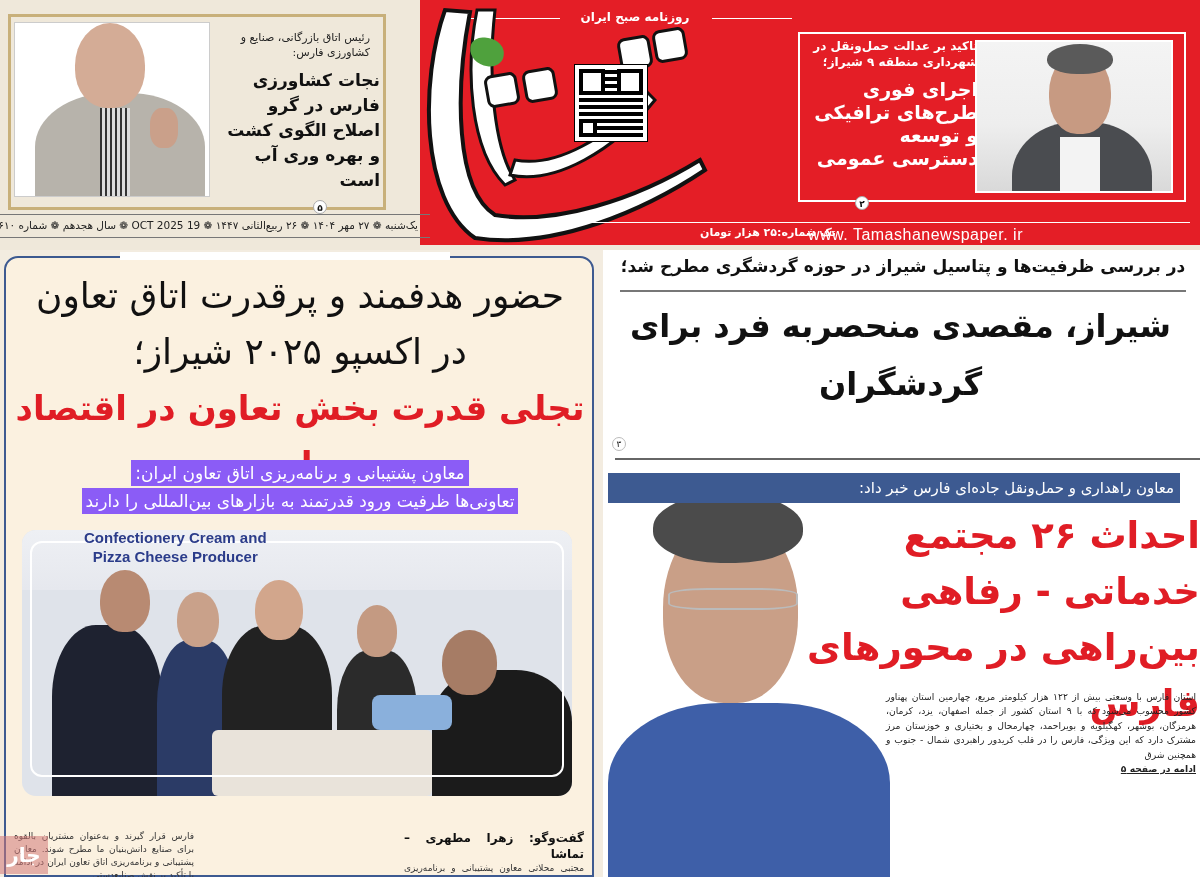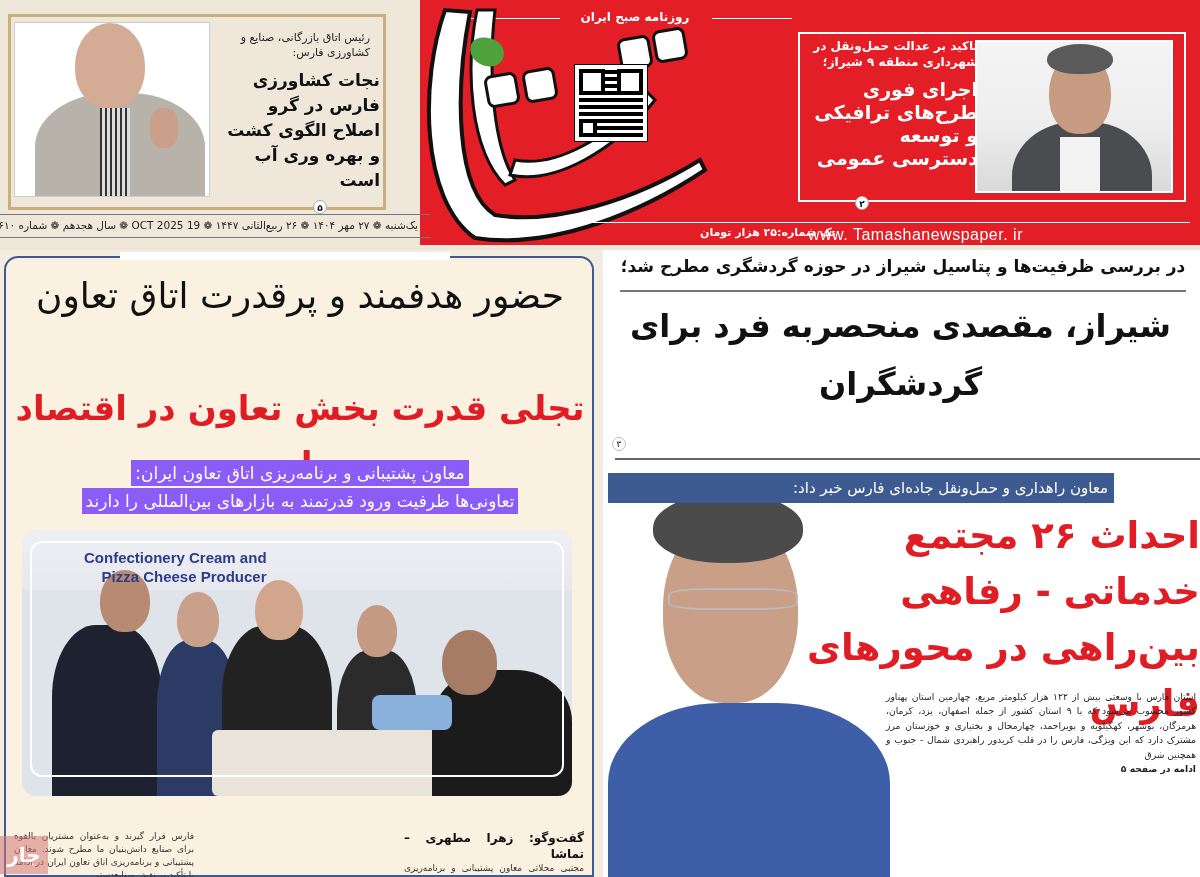--- a/index.html
+++ b/index.html
@@ -37,36 +37,36 @@
   .dateline { position: absolute; left: 6px; top: 219px; width: 412px; text-align: right; font-size: 10.5px; color: #222; white-space: nowrap; }
   .dateline-rule { position: absolute; left: 0; top: 214px; width: 430px; height: 1px; background: #777; }
   .dateline-rule2 { position: absolute; left: 0; top: 237px; width: 430px; height: 1px; background: #777; }
 
   
   .right-col { position: absolute; left: 603px; top: 250px; width: 597px; height: 627px; background: #fff; }
   .main-kicker { position: absolute; left: 620px; top: 256px; width: 566px; text-align: center; font-size: 17px; font-weight: bold; }
   .main-kicker-rule { position: absolute; left: 620px; top: 290px; width: 566px; height: 2px; background: #777; }
   .main-title { position: absolute; left: 608px; top: 297px; width: 585px; text-align: center; font-size: 32px; line-height: 58px; font-weight: bold; color: #111; }
   .sec-rule { position: absolute; left: 615px; top: 458px; width: 585px; height: 2px; background: #666; }
-  .blue-kicker { position: absolute; left: 608px; top: 473px; width: 506px; height: 30px; background: #3d5a91; color: #fff; font-size: 15px; line-height: 30px; text-align: right; padding-right: 6px; }
+  .blue-kicker { position: absolute; left: 608px; top: 473px; width: 572px; height: 30px; background: #3d5a91; color: #fff; font-size: 15px; line-height: 30px; text-align: right; padding-right: 6px; }
   .red-head { position: absolute; left: 790px; top: 508px; width: 410px; text-align: right; font-size: 37px; line-height: 56px; font-weight: bold; color: #e01d25; }
   .man-photo { position: absolute; left: 608px; top: 503px; width: 282px; height: 374px; overflow: hidden; }
   .body-text { position: absolute; left: 886px; top: 690px; width: 310px; text-align: justify; font-size: 9.2px; line-height: 14.4px; color: #222; }
-  .cont { font-weight: bold; }
+  .cont { font-weight: bold; text-decoration: underline; }
 
   
   .expo-box { position: absolute; left: 4px; top: 256px; width: 590px; height: 621px; border: 2px solid #3d5a91; border-radius: 14px 14px 0 0; background: #fbf1e0; }
   .expo-top-gap { position: absolute; left: 120px; top: 252px; width: 330px; height: 8px; background: #fff; }
   .expo-title { position: absolute; left: 10px; top: 268px; width: 580px; text-align: center; font-size: 36px; line-height: 56px; font-weight: normal; color: #111; }
   .expo-red { position: absolute; left: 10px; top: 380px; width: 580px; text-align: center; font-size: 34px; line-height: 56px; font-weight: bold; color: #e01d25; }
   .expo-sub { position: absolute; left: 10px; top: 460px; width: 580px; text-align: center; }
   .expo-sub span { display: inline-block; background: #8b5cf6; color: #fff; font-size: 17px; line-height: 26px; padding: 0 4px; margin-bottom: 2px; }
   .expo-photo { position: absolute; left: 22px; top: 530px; width: 550px; height: 266px; border-radius: 14px; overflow: hidden; background: #dfe3ea; }
   .expo-photo-frame { position: absolute; left: 30px; top: 541px; width: 534px; height: 236px; border: 2px solid #fff; border-radius: 12px; }
-  .sign { position: absolute; left: 84px; top: 548px; font-family: "Liberation Sans", sans-serif; font-weight: bold; color: #2b3c8a; font-size: 15px; line-height: 19px; direction: ltr; text-align: right; }
+  .sign { position: absolute; left: 84px; top: 528px; font-family: "Liberation Sans", sans-serif; font-weight: bold; color: #2b3c8a; font-size: 15px; line-height: 19px; direction: ltr; text-align: center; }
   .cols { position: absolute; left: 14px; top: 820px; width: 570px; height: 57px; }
   .txtcol { position: absolute; top: 10px; font-size: 9px; line-height: 13px; color: #333; text-align: justify; }
   .byline { font-weight: bold; font-size: 12px; line-height: 16px; color: #111; }
   .watermark { position: absolute; left: 0; top: 836px; width: 48px; height: 38px; background: rgba(210,120,120,0.55); color: #fff; font-size: 20px; font-weight: bold; text-align: center; line-height: 38px; }
   .page-num-mini { position: absolute; width: 14px; height: 14px; border-radius: 50%; border: 1px solid #bbb; background: #fff; font-size: 9px; text-align: center; line-height: 13px; }
 </style>
 </head>
 <body>
 
 <div class="masthead"></div>
@@ -139,20 +139,21 @@
 <div class="red-head">احداث ۲۶ مجتمع خدماتی - رفاهی بین‌راهی در محورهای فارس</div>
 <div class="body-text">
   <p>استان فارس با وسعتی بیش از ۱۲۲ هزار کیلومتر مربع، چهارمین استان پهناور کشور محسوب می‌شود که با ۹ استان کشور از جمله اصفهان، یزد، کرمان، هرمزگان، بوشهر، کهگیلویه و بویراحمد، چهارمحال و بختیاری و خوزستان مرز مشترک دارد که این ویژگی، فارس را در قلب کریدور راهبردی شمال - جنوب و همچنین شرق</p>
   <p class="cont">ادامه در صفحه ۵</p>
 </div>
 
 <div class="expo-box"></div>
 <div class="expo-top-gap"></div>
 <div class="expo-title">
   <div>حضور هدفمند و پرقدرت اتاق تعاون</div>
+  <div>در اکسپو ۲۰۲۵ شیراز؛</div>
 </div>
 <div class="expo-red">تجلی قدرت بخش تعاون در اقتصاد ملی</div>
 <div class="expo-sub">
   <span>معاون پشتیبانی و برنامه‌ریزی اتاق تعاون ایران:</span><br>
   <span>تعاونی‌ها ظرفیت ورود قدرتمند به بازارهای بین‌المللی را دارند</span>
 </div>
 
 <div class="expo-photo">
   <div style="position:absolute;left:0;top:0;width:550px;height:60px;background:linear-gradient(#eef0f4,#e6e8ee);"></div>
   <div class="person" style="left:30px;top:95px;width:110px;height:180px;background:#1e2230;border-radius:40% 40% 0 0;"></div>

